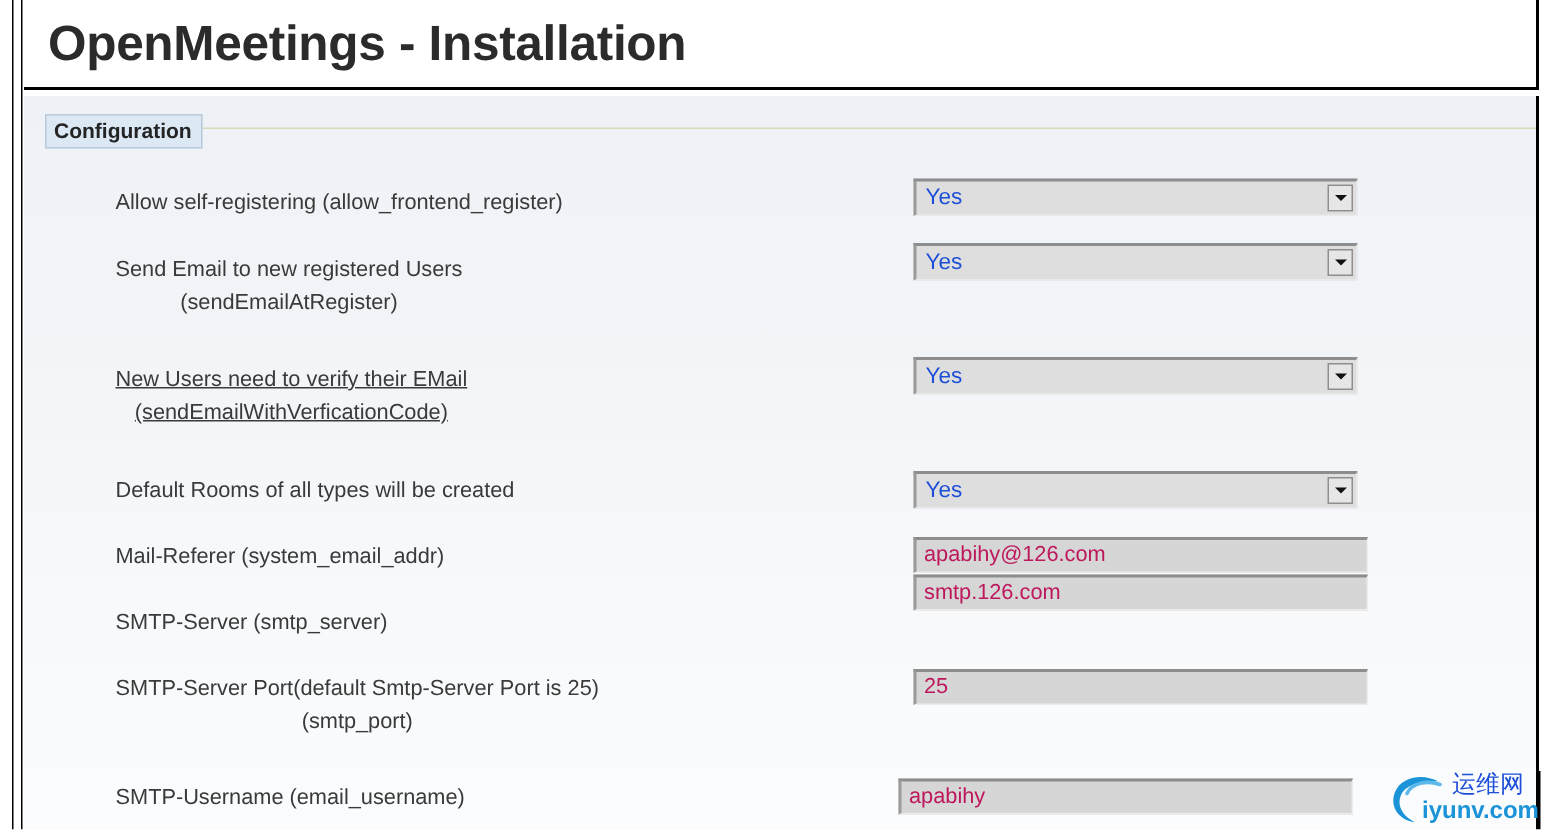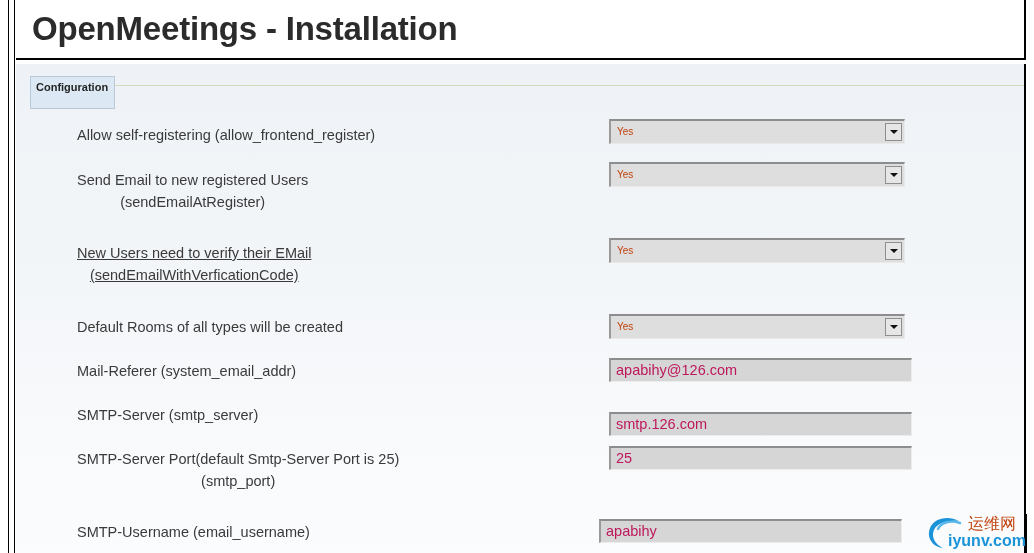--- a/index.html
+++ b/index.html
@@ -58,24 +58,24 @@
   }
   .fieldset-top-rule {
     position: absolute;
     left: 14px; top: 21px;
     width: 994px; height: 1px;
     background: #d7d9b8;
   }
   .legend {
     position: absolute;
     left: 14px; top: 12px;
-    padding: 1px 6px 12px 5px;
+    padding: 1px 6px 2px 5px;
     background: #dce9f5;
     border: 1px solid #b9c9da;
-    font-size: 11px;
+    font-size: 14px;
     font-weight: bold;
     color: #242424;
     line-height: 18px;
     white-space: nowrap;
   }
 
   
   .row {
     position: absolute;
     left: 0; width: 100%;
@@ -96,22 +96,22 @@
     background: #dedede;
     border-top: 2px solid #8d8d8d;
     border-left: 2px solid #9a9a9a;
     border-right: 1px solid #e9e9e9;
     border-bottom: 1px solid #e9e9e9;
   }
   .select-text {
     position: absolute;
     left: 6px; top: 0;
     line-height: 22px;
-    font-size: 10px;
-    color: #c2410c;
+    font-size: 15px;
+    color: #1d4ed8;
     white-space: nowrap;
   }
   .select-arrow-btn {
     position: absolute;
     right: 2px; top: 2px;
     width: 17px; height: 18px;
     background: #e6e6e6;
     border: 1px solid #8e8e8e;
   }
   .select-arrow-glyph {
@@ -145,21 +145,21 @@
 
   
   .watermark {
     position: absolute;
     left: 926px; top: 514px;
     width: 108px; height: 39px;
   }
   .wm-logo { position: absolute; left: 0; top: 2px; }
   .wm-cn {
     position: absolute; left: 42px; top: 0px;
-    font-size: 16px; color: #c2410c; line-height: 19px;
+    font-size: 16px; color: #1d4ed8; line-height: 19px;
     white-space: nowrap;
   }
   .wm-url {
     position: absolute; left: 22px; top: 17px;
     font-size: 16px; font-weight: bold; color: #1b93d8;
     line-height: 19px; white-space: nowrap;
   }
   .wm-divider {
     position: absolute; left: 100px; top: 0px;
     width: 1px; height: 39px; background: #000000;
@@ -221,21 +221,21 @@
           </div>
         </div>
         <div class="row">
           <div class="field-label" style="left: 61px; top: 296px;">Mail-Referer (system_email_addr)</div>
           <div class="textinput" style="left: 593px; top: 294px; width: 303px;">
             <span class="textinput-value">apabihy@126.com</span>
           </div>
         </div>
         <div class="row">
           <div class="field-label" style="left: 61px; top: 340px;">SMTP-Server (smtp_server)</div>
-          <div class="textinput" style="left: 593px; top: 348px; width: 303px;">
+          <div class="textinput" style="left: 593px; top: 319px; width: 303px;">
             <span class="textinput-value">smtp.126.com</span>
           </div>
         </div>
         <div class="row">
           <div class="field-label" style="left: 61px; top: 384px;">SMTP-Server Port(default Smtp-Server Port is 25)
 (smtp_port)</div>
           <div class="textinput" style="left: 593px; top: 382px; width: 303px; text-align: center;">
             <span class="textinput-value">25</span>
           </div>
         </div>

